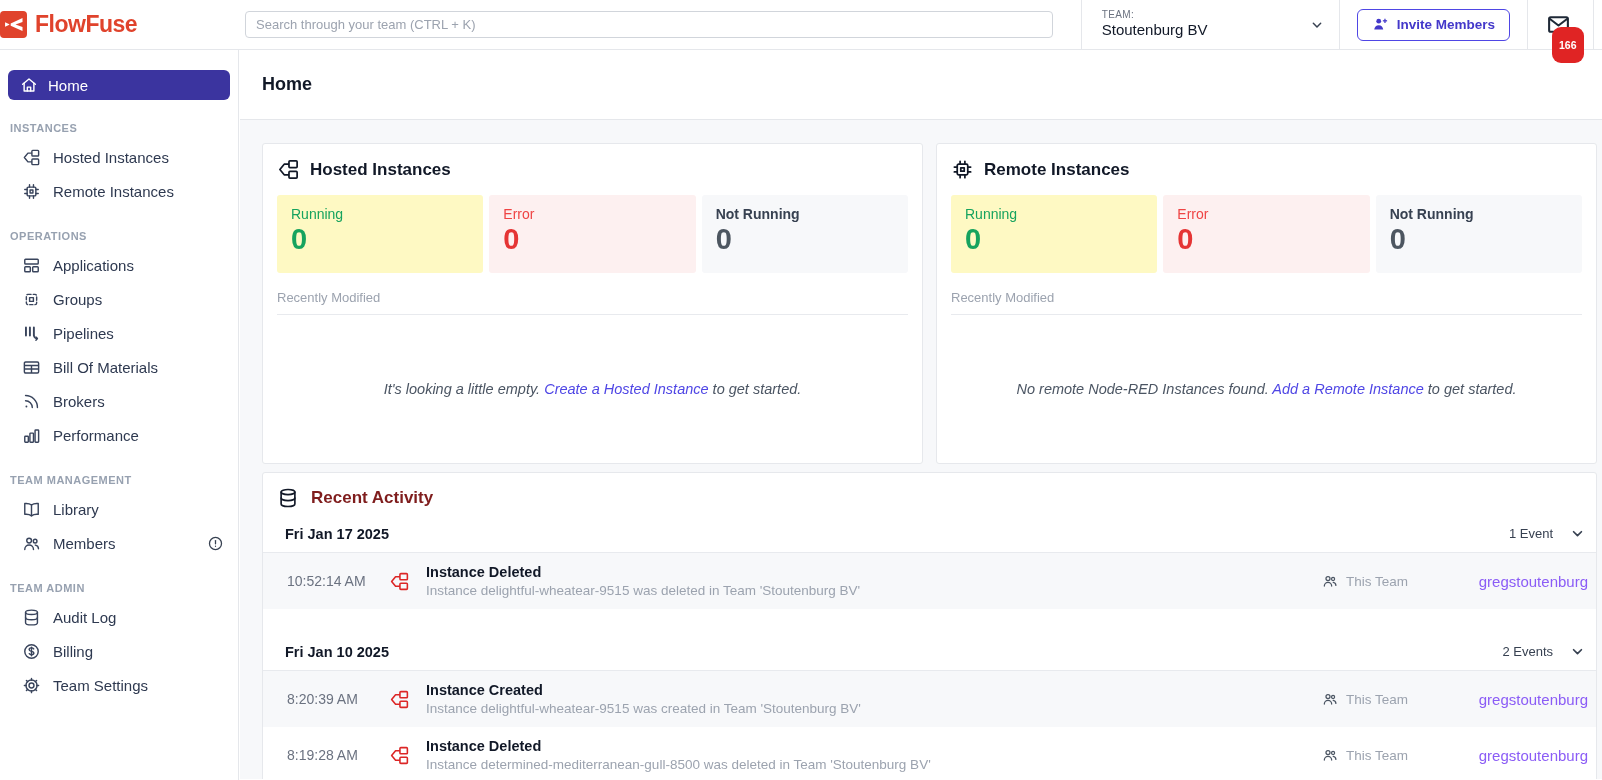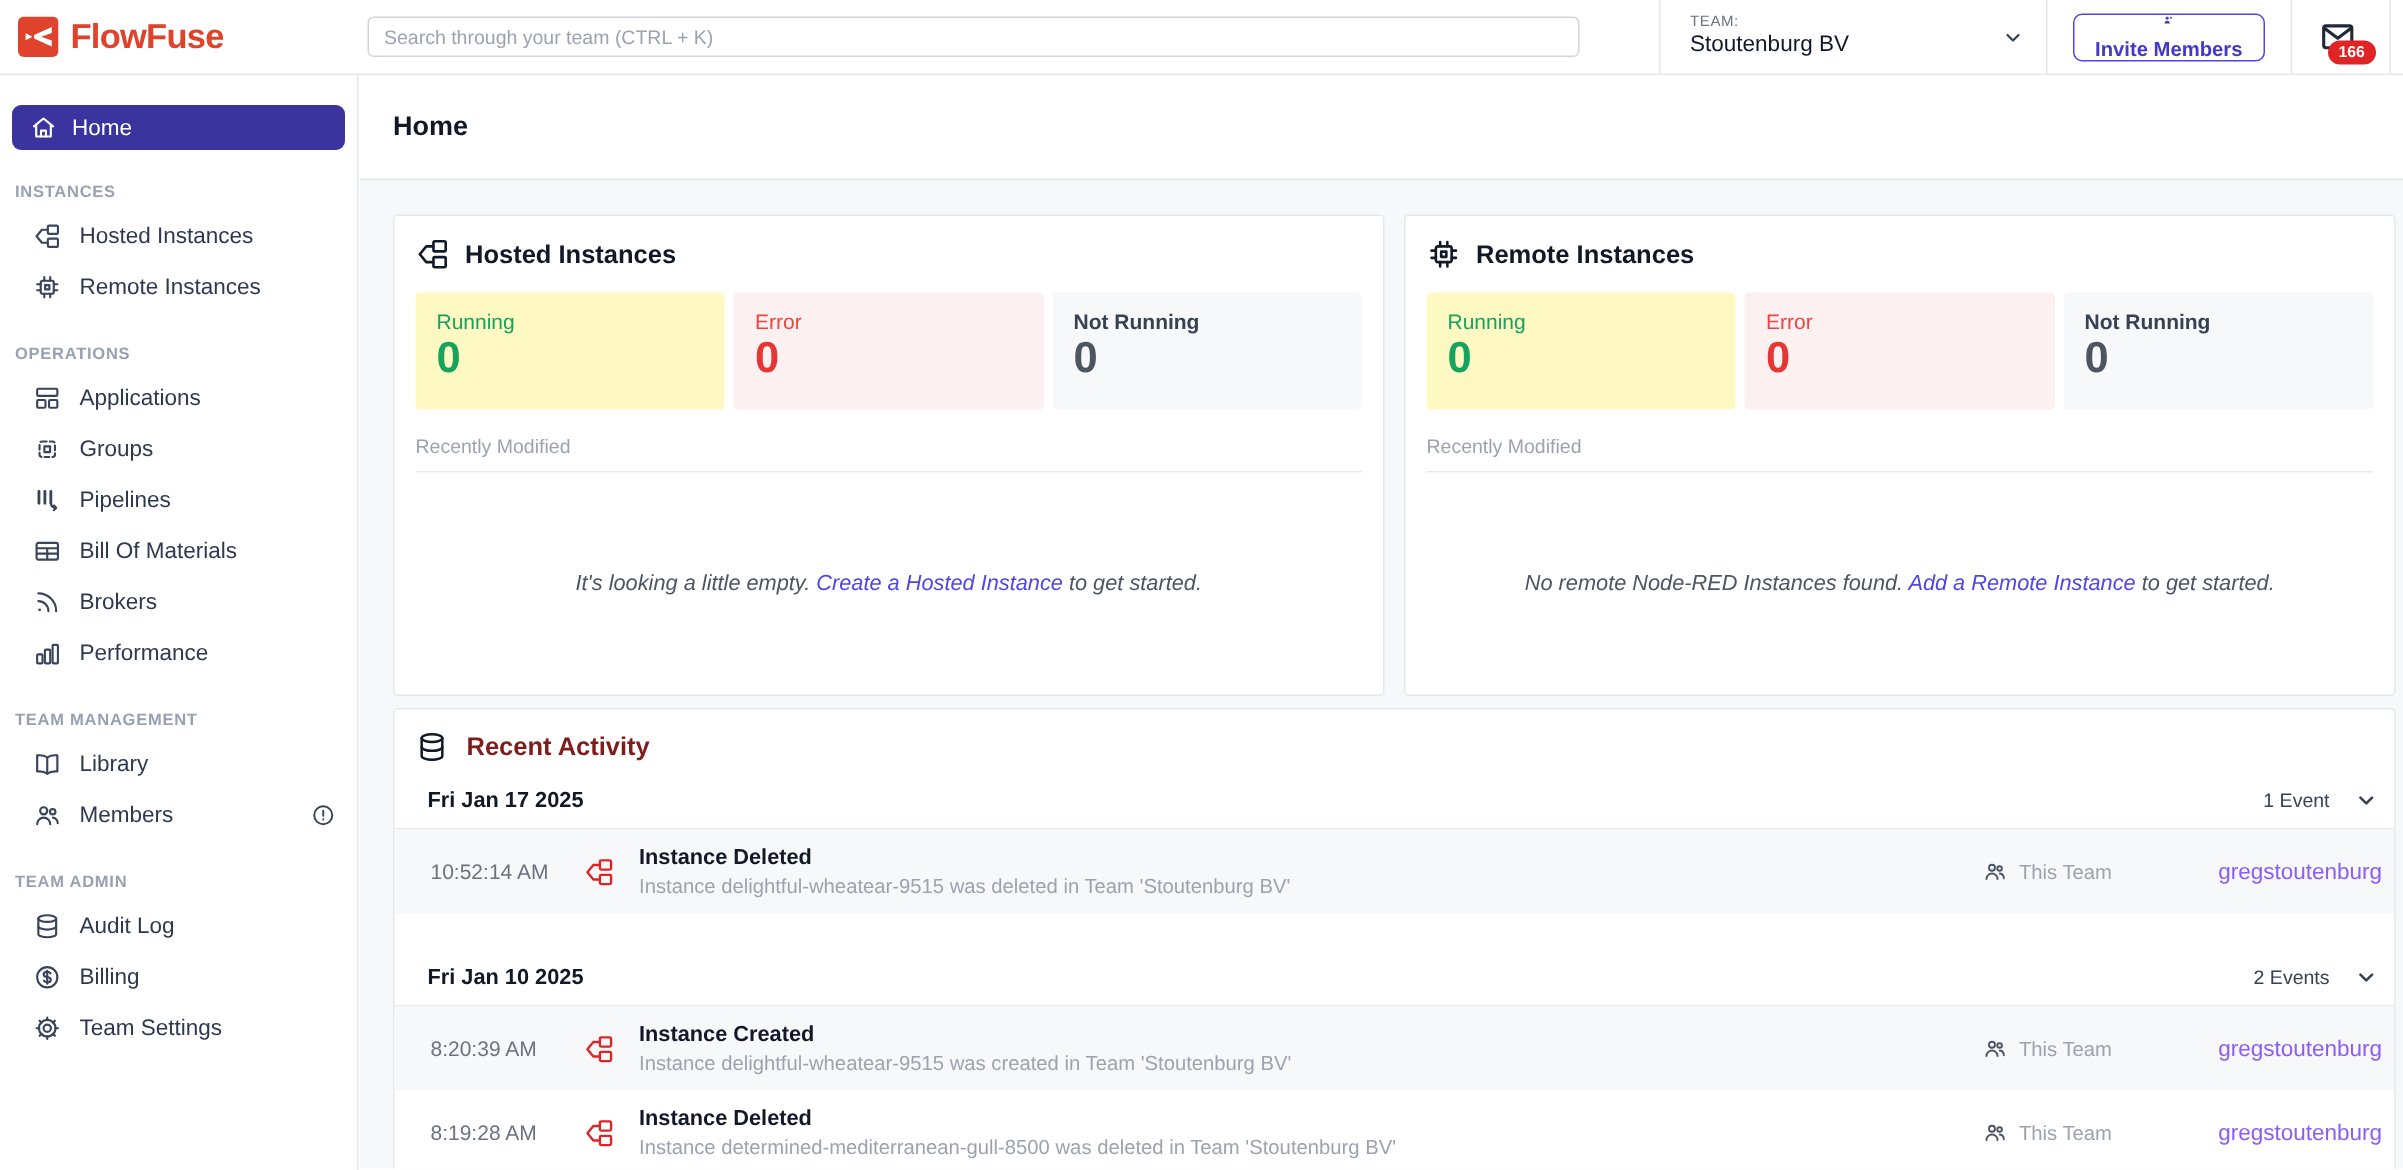--- a/index.html
+++ b/index.html
@@ -2,40 +2,40 @@
 <html><head>
 <meta charset="utf-8">
 <style>
   * { margin:0; padding:0; box-sizing:border-box; }
   html,body { width:1602px; height:780px; overflow:hidden; background:#fff;
     font-family:"Liberation Sans","DejaVu Sans",sans-serif; color:#1F2937; }
 
   
   .header { position:fixed; top:0; left:0; width:1602px; height:50px; background:#fff;
     border-bottom:1px solid #E5E7EB; display:flex; align-items:center; z-index:10; }
-  .logo-box { width:245px; display:flex; align-items:center; gap:8px; padding-left:12px; flex:0 0 auto; }
+  .logo-box { width:245px; display:flex; align-items:center; gap:8px; flex:0 0 auto; }
   .logo-mark { width:27px; height:27px; }
   .logo-text { font-size:23px; font-weight:700; color:#E0432C; letter-spacing:-0.5px; }
   .search-input { width:808px; height:27px; border:1px solid #D1D5DB; border-radius:4px;
     font-size:13px; padding:0 10px; color:#374151; outline:none; background:#fff; flex:0 0 auto; }
   .search-input::placeholder { color:#9CA3AF; }
   .header-right { margin-left:auto; display:flex; align-items:center; height:100%; }
   .vdiv { width:1px; height:50px; background:#E5E7EB; flex:0 0 auto; }
   .team-select { width:257px; height:100%; display:flex; align-items:center; padding:0 14px 0 20px; cursor:pointer; }
   .team-texts { display:flex; flex-direction:column; line-height:1.25; }
   .team-label { font-size:10px; color:#6B7280; letter-spacing:0.4px; }
   .team-name { font-size:15px; color:#111827; }
   .team-chevron { margin-left:auto; color:#374151; }
   .invite-wrap { padding:0 17px; }
   .invite-btn { display:flex; align-items:center; gap:8px; height:32px; padding:0 14px;
     border:1px solid #4F46E5; border-radius:6px; background:#fff; color:#4338CA;
-    font-size:13.5px; font-weight:700; cursor:pointer;flex-direction:column; }
+    font-size:13.5px; font-weight:700; cursor:pointer; }
   .mail-wrap { position:relative; padding:0 22px 0 18px; display:flex; align-items:center; height:100%; cursor:pointer; }
   .badge { position:absolute; left:24px; top:27px; background:#E02424; color:#fff; font-size:10.5px;
-    font-weight:700; border-radius:9px; padding:2px 7px; }
+    font-weight:700; border-radius:9px; padding:12px 7px; }
   .end-pad { width:8px; }
 
   
   .sidebar { position:fixed; top:50px; left:0; width:239px; bottom:0; background:#fff;
     border-right:1px solid #E5E7EB; padding-top:20px; }
   .home-pill { margin:0 8px; height:30px; border-radius:6px; background:#3B349F; color:#fff;
     display:flex; align-items:center; gap:10px; padding:0 12px; font-size:15px; cursor:pointer; }
   .side-section-label { margin:22px 0 6px 10px; font-size:11px; font-weight:600; color:#97A1B0;
     letter-spacing:0.5px; }
   .side-item { height:34px; display:flex; align-items:center; gap:12px; padding:0 14px 0 22px;

